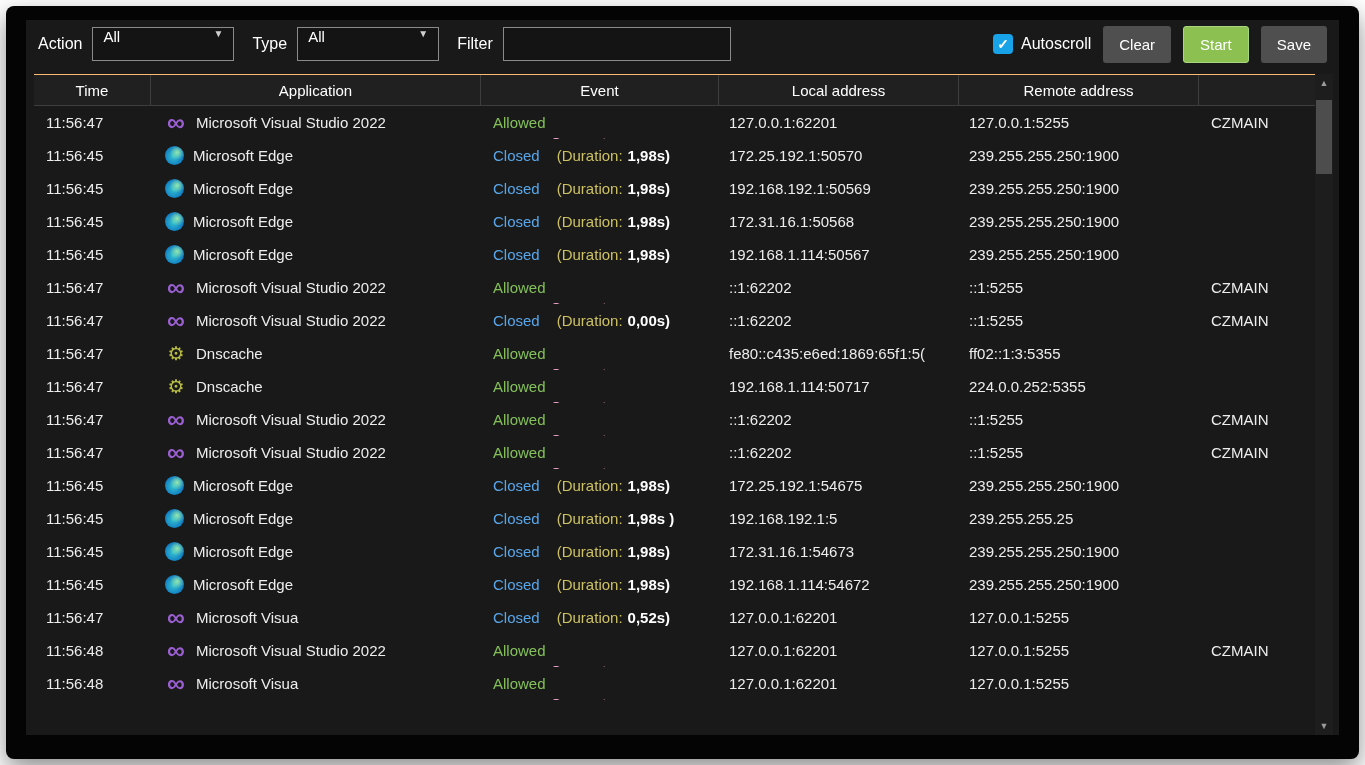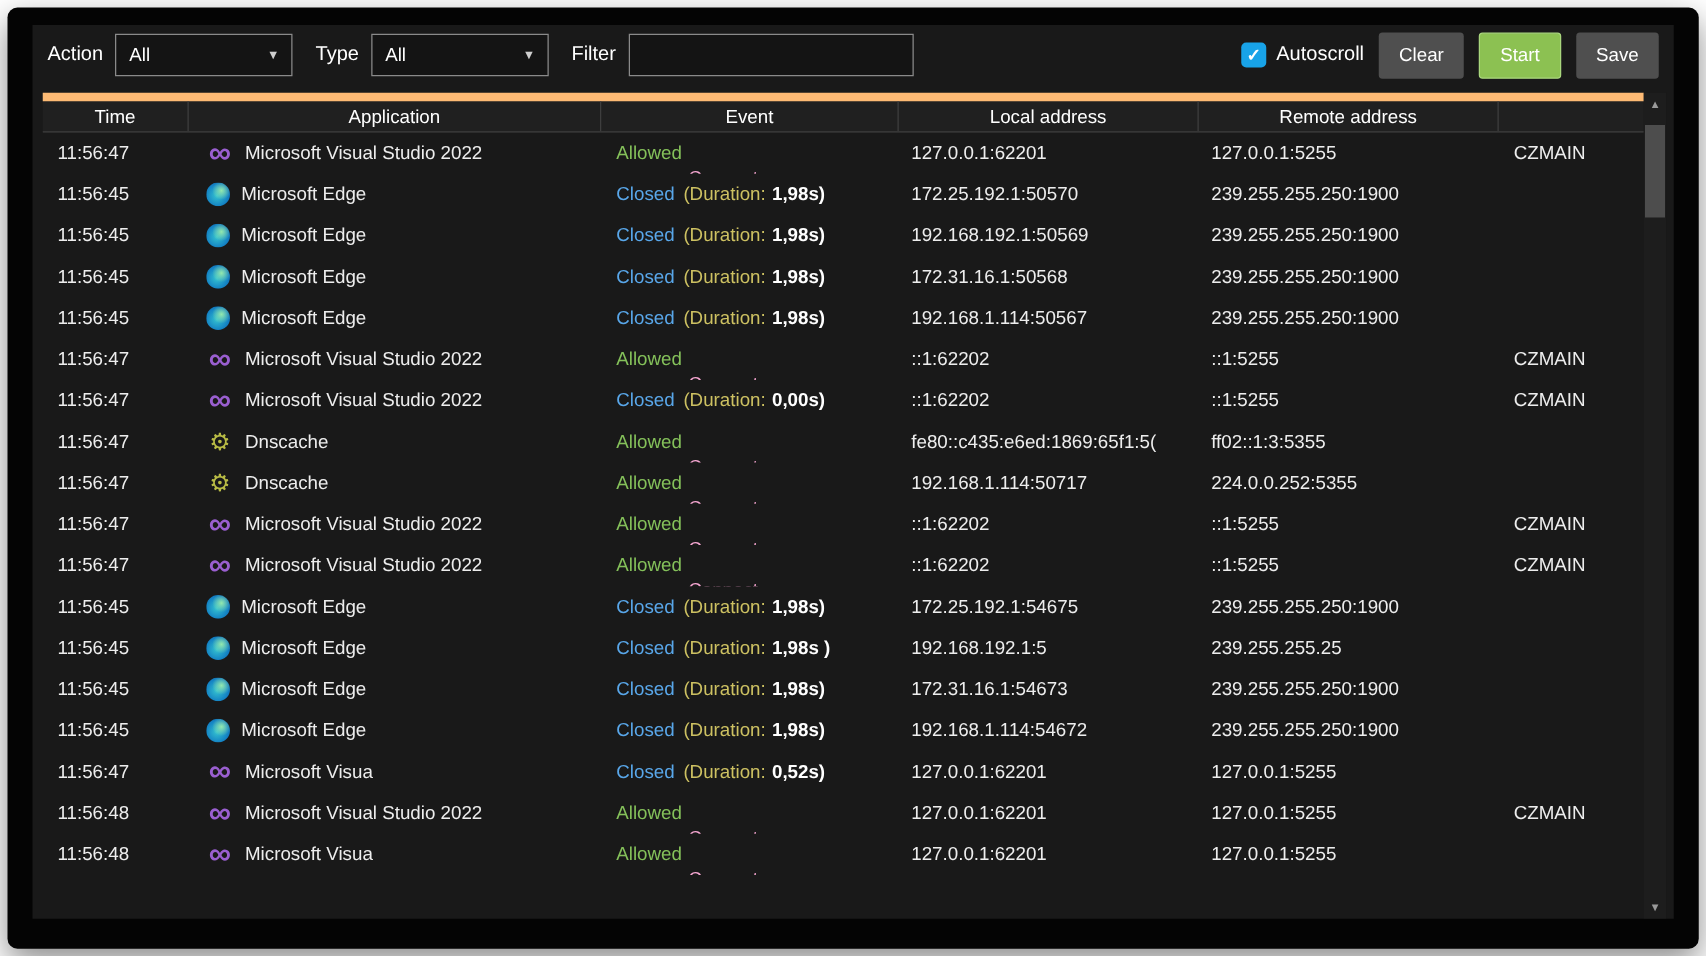--- a/index.html
+++ b/index.html
@@ -30,21 +30,21 @@
     display:flex; align-items:center;
     padding:8px 12px 12px;
     gap:10px;
     font-size:16px; color:#fff;
   }
   .lbl { white-space:nowrap; }
   .select {
     width:142px; height:34px;
     background:#141414;
     border:1px solid #8a8a8a;
-    display:flex; align-items:center; justify-content:space-between;
+    display:flex; justify-content:space-between;
     padding:0 10px;
     font-size:15px; cursor:default;
   }
   .chev { font-size:10px; color:#cfcfcf; }
   .filter-input {
     width:228px; height:34px;
     background:#141414;
     border:1px solid #8a8a8a;
     color:#fff; font-size:15px;
     padding:0 9px;
@@ -74,21 +74,21 @@
     flex:1;
     margin:2px 6px 0 8px;
     position:relative;
     padding-right:18px;
     font-size:15px;
     overflow:hidden;
   }
   .thead {
     display:flex; height:32px;
     background:#202020;
-    border-top:7px solid #fdba74;
+    border-top:1px solid #fdba74;
     border-bottom:1px solid #3e3e3e;
     color:#fff;
   }
   .thead .cell {
     justify-content:center;
     border-right:1px solid #3e3e3e;
     padding:0;
   }
   .thead .cell.c-host { border-right:none; }
   .row { display:flex; height:33px; align-items:flex-start; }
@@ -99,21 +99,21 @@
   }
   .c-time   { width:117px; padding-left:12px; }
   .c-app    { width:330px; padding-left:14px; }
   .c-event  { width:238px; padding-left:12px; }
   .c-local  { width:240px; padding-left:10px; }
   .c-remote { width:240px; padding-left:10px; }
   .c-host   { flex:1; padding-left:12px; }
   .status.allowed { color:#84c05a; }
   .status.closed  { color:#59a7ea; }
   .ev-text { margin-left:5px; color:#f9a8d4;margin-top:40px; }
-  .ev-dur-label { margin-left:7px; color:#cdc162; }
+  .ev-dur-label { margin-left:17px; color:#cdc162; }
   .ev-dur-value { margin-left:5px; color:#fff; font-weight:bold; }
   .app-icon {
     width:22px; height:22px;
     margin-right:9px;
     display:inline-flex; align-items:center; justify-content:center;
     flex:0 0 auto;
   }
   .app-icon.vs { color:#9a5fd0; font-size:25px; font-weight:bold; line-height:1; }
   .app-icon.gear { color:#b9bc45; font-size:19px; }
   .app-icon.edge {

